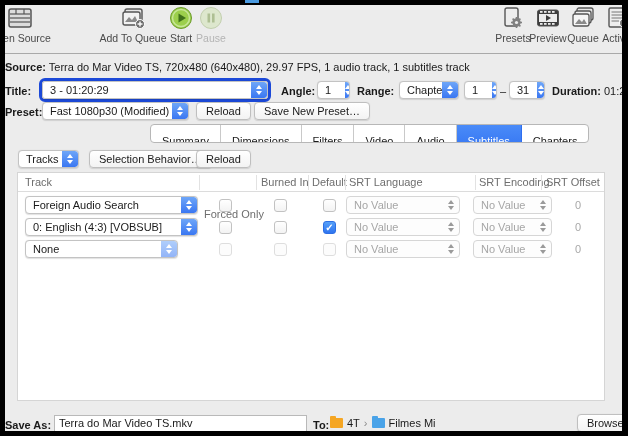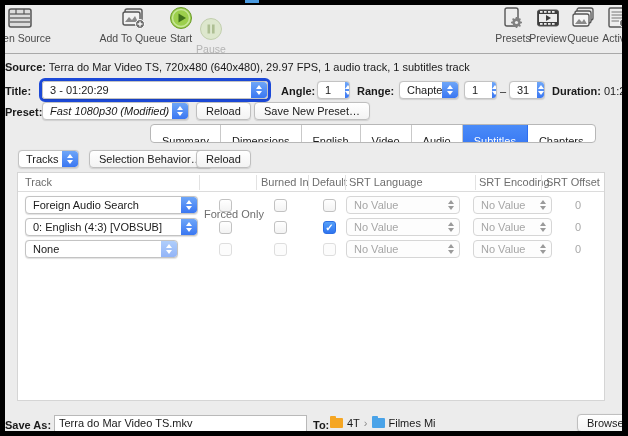--- a/index.html
+++ b/index.html
@@ -112,21 +112,21 @@
       <div class="tbicon">
         <svg width="24" height="24" viewBox="0 0 24 24">
           <circle cx="12" cy="12" r="10.5" fill="#9ccf4c" stroke="#6d9c2d" stroke-width="1"></circle>
           <circle cx="12" cy="12" r="8.5" fill="none" stroke="#c7e698" stroke-width="1.5"></circle>
           <path d="M9.5 7.5 L17 12 L9.5 16.5 Z" fill="#3f701a"></path>
         </svg>
       </div>
       <div class="tblabel">Start</div>
     </div>
 
-    <div class="tbitem" style="left:191px;width:40px;margin-top:11px;">
+    <div class="tbitem" style="left:191px;width:40px;">
       <div class="tbicon">
         <svg width="24" height="24" viewBox="0 0 24 24">
           <circle cx="12" cy="12" r="10.5" fill="#dde7cd" stroke="#c2cfae" stroke-width="1"></circle>
           <rect x="8.5" y="7.5" width="2.6" height="9" fill="#aebf93"></rect>
           <rect x="13" y="7.5" width="2.6" height="9" fill="#aebf93"></rect>
         </svg>
       </div>
       <div class="tblabel dis">Pause</div>
     </div>
 
@@ -246,34 +246,34 @@
         <span class="tri-up"></span>
         <span class="tri-dn"></span>
       </span>
   </div>
   <div class="abs lbl" style="left:552px;top:85px;white-space:nowrap;">
     <span class="b">Duration:</span>
     <span>01:20:29</span>
   </div>
 
   <div class="abs lbl b" style="left:5px;top:106px;">Preset:</div>
-  <div class="popup" style="left:42px;top:102px;width:147px;font-style:italic;">
+  <div class="popup" style="left:42px;top:102px;width:147px;">
     <span class="ptext">Fast 1080p30 (Modified)</span>
     <span class="pcap">
         <span class="tri-up"></span>
         <span class="tri-dn"></span>
       </span>
   </div>
   <span class="btn abs" style="left:196px;top:102px;">Reload</span>
   <span class="btn abs" style="left:254px;top:102px;">Save New Preset…</span>
 
   <div id="tabs">
     <div class="seg">Summary</div>
     <div class="seg">Dimensions</div>
-    <div class="seg">English</div>
+    <div class="seg">Filters</div>
     <div class="seg">Video</div>
     <div class="seg">Audio</div>
     <div class="seg sel">Subtitles</div>
     <div class="seg">Chapters</div>
   </div>
 
   <div class="popup" style="left:18px;top:150px;width:61px;">
     <span class="ptext">Tracks</span>
     <span class="pcap">
         <span class="tri-up"></span>

